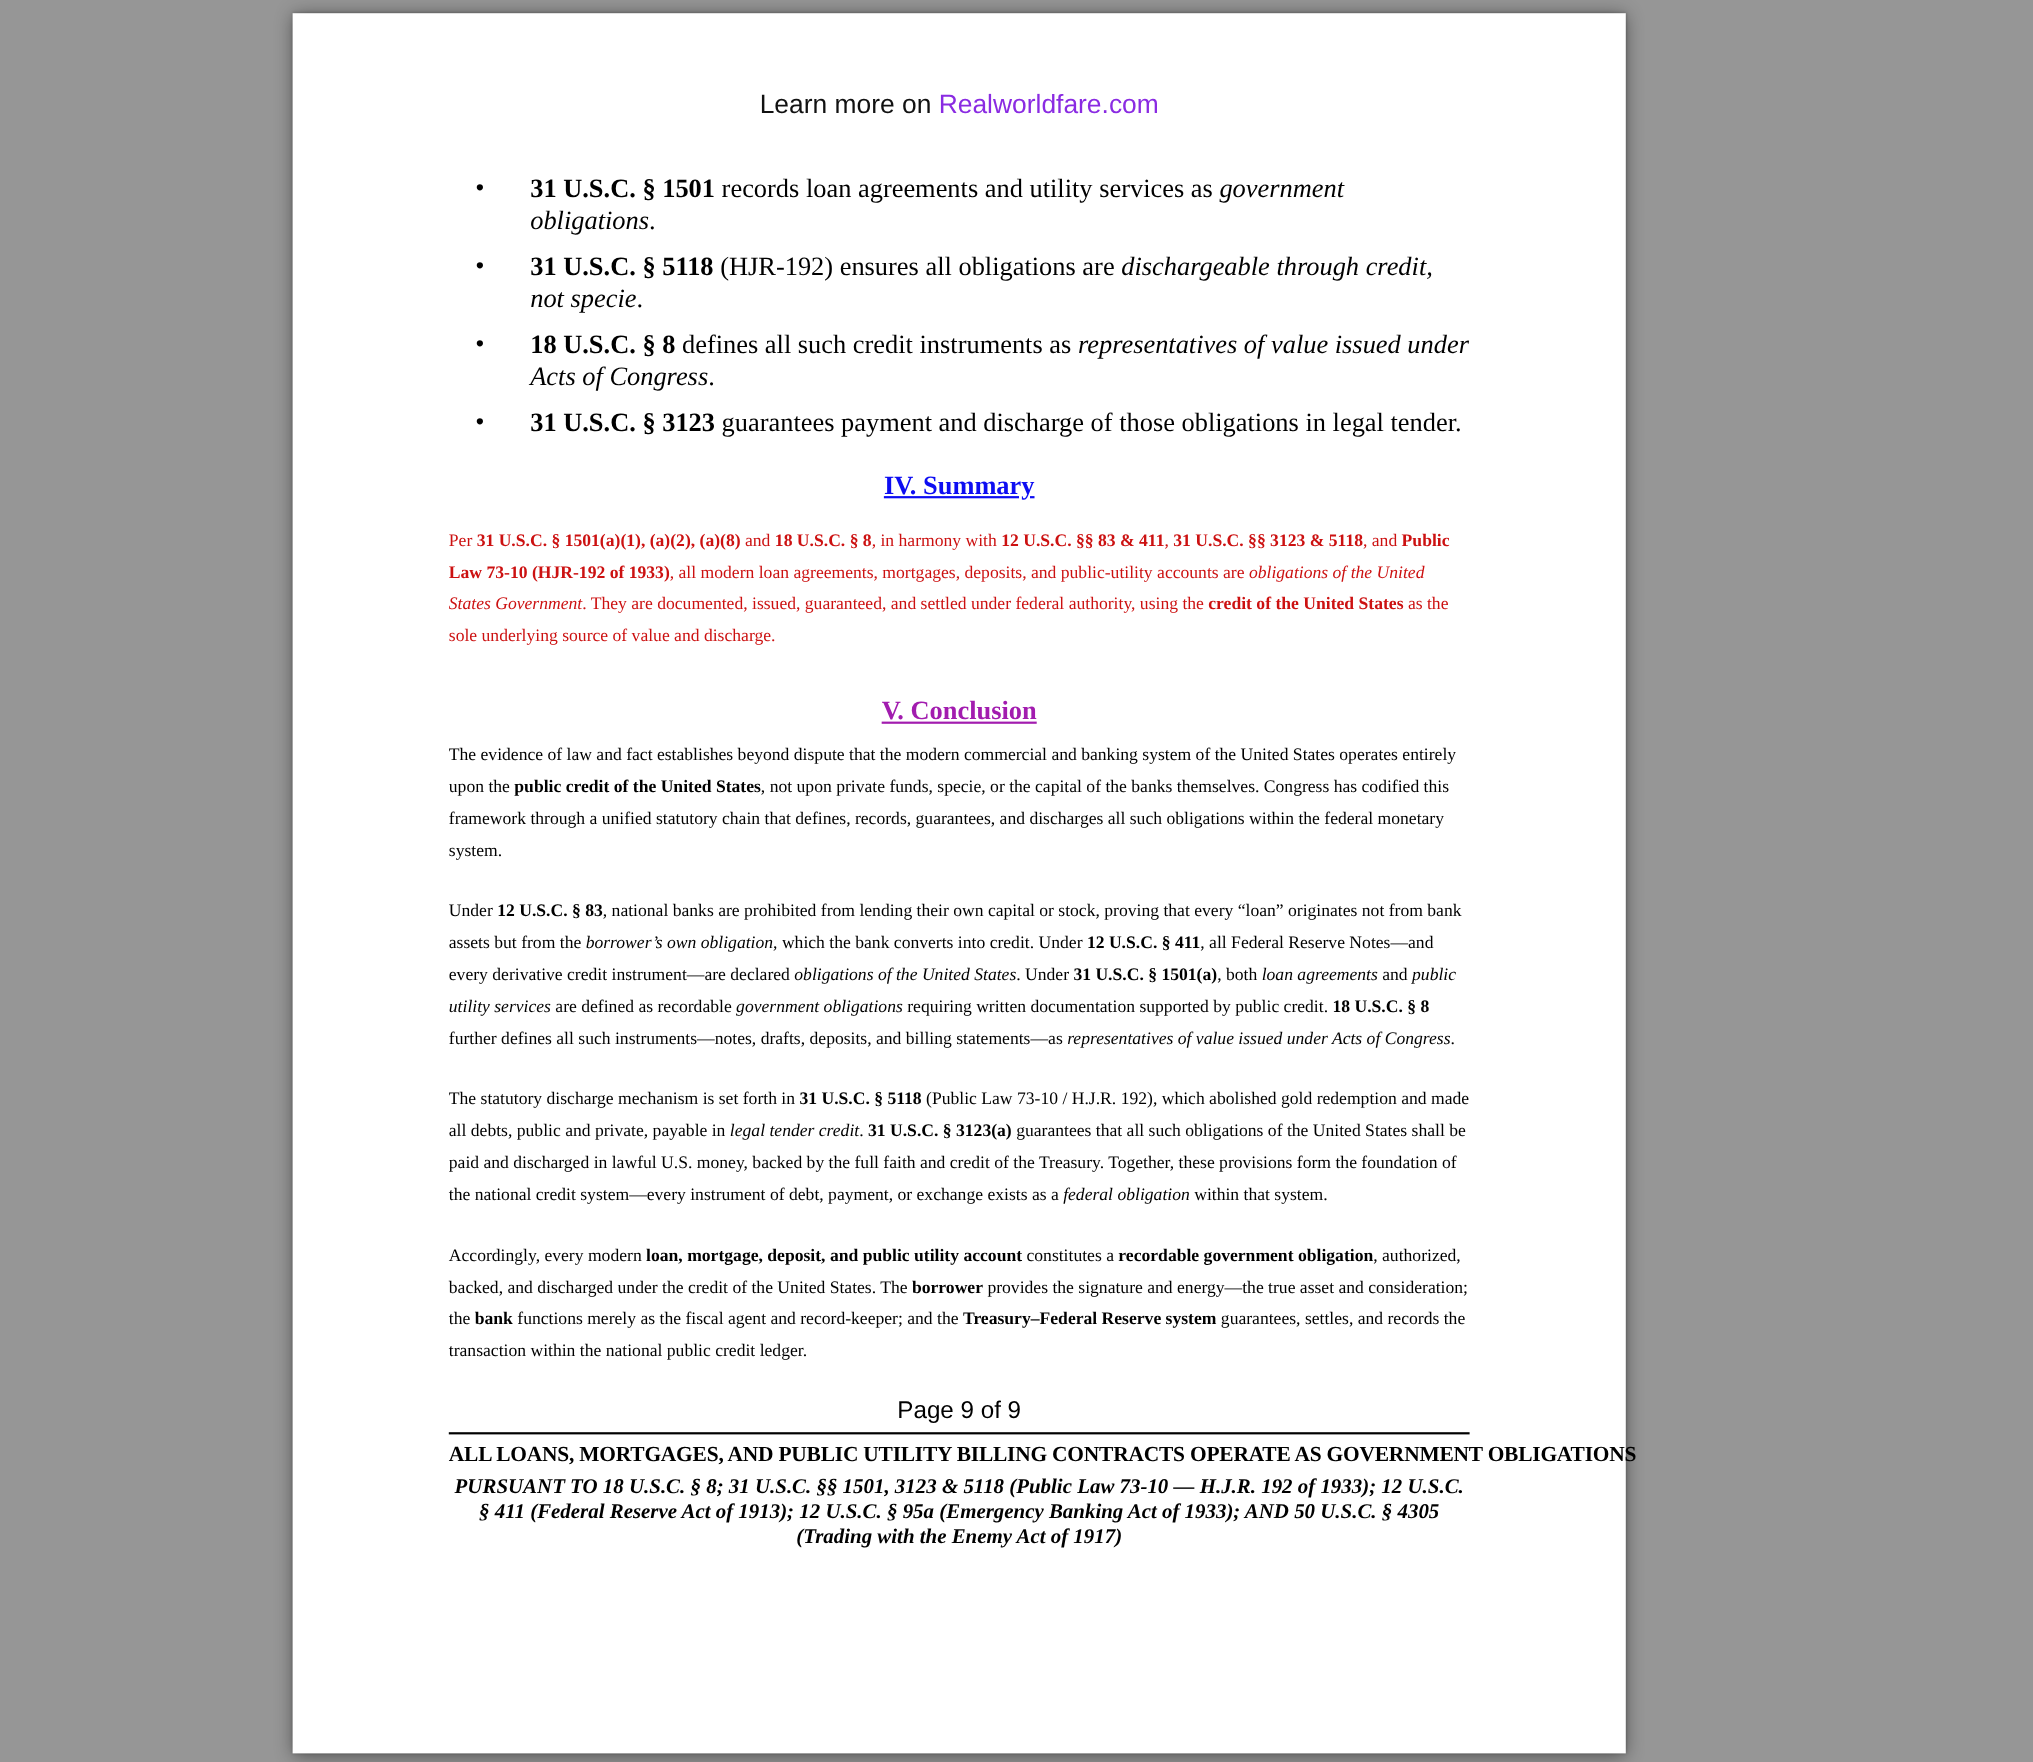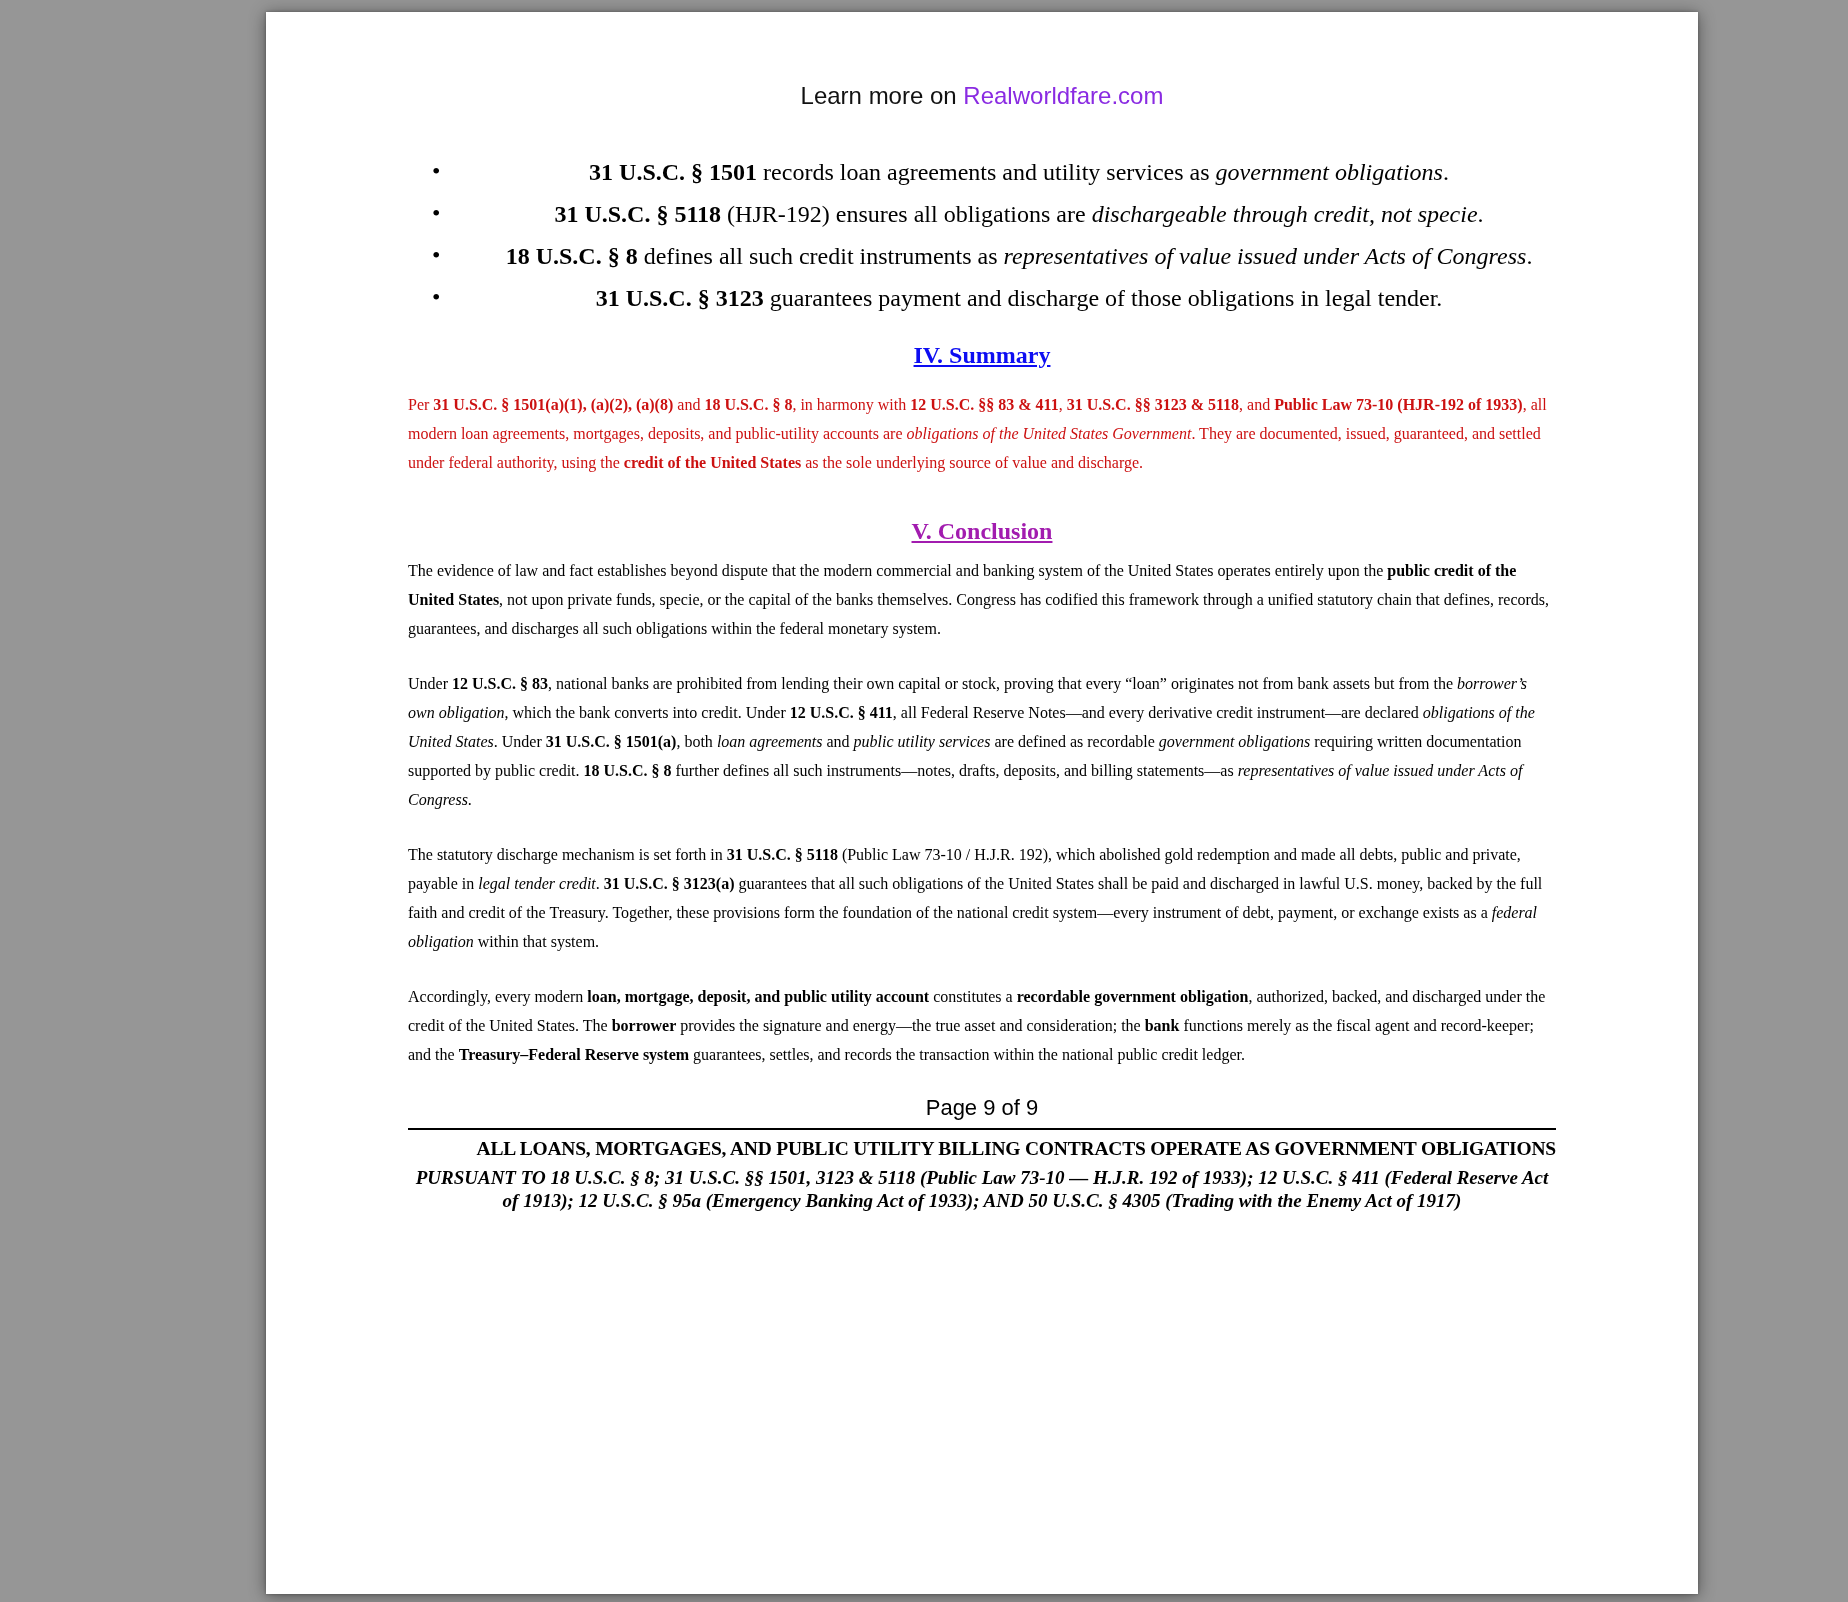--- a/index.html
+++ b/index.html
@@ -5,42 +5,41 @@
   html, body { margin: 0; padding: 0; }
   body {
     width: 1848px; height: 1602px;
     background: #969696;
     overflow: hidden;
     font-family: "Liberation Serif", serif;
   }
   .page {
     position: absolute;
     left: 266px; top: 12px;
-    width: 1432px; height: 1582px;
+    width: 1212px; height: 1582px;
     background: #ffffff;
     box-sizing: border-box;
     padding: 70px 142px 0 142px;
     box-shadow: 0 2px 16px rgba(0,0,0,0.45), 0 0 3px rgba(0,0,0,0.3);
   }
   .doc-header {
     font-family: "Liberation Sans", sans-serif;
     font-size: 24px; line-height: 28px;
     text-align: center;
     color: #111111;
     margin: 0 0 48px 0;
     white-space: nowrap;
   }
   .doc-header a { text-decoration: none; cursor: pointer; }
   .bullets {
     list-style: none;
     margin: 0 0 10px 0;
     padding: 0 0 0 74px;
     font-size: 24px; line-height: 29px;
     color: #000;
-    text-align: center;
   }
   .bullets li { position: relative; margin-bottom: 13px; }
   .bullets li::before {
     content: "\2022";
     position: absolute; left: -50px; top: -1px;
     font-size: 24px; color: #000;
   }
   .sec-heading {
     font-size: 24px; line-height: 29px;
     font-weight: bold;

